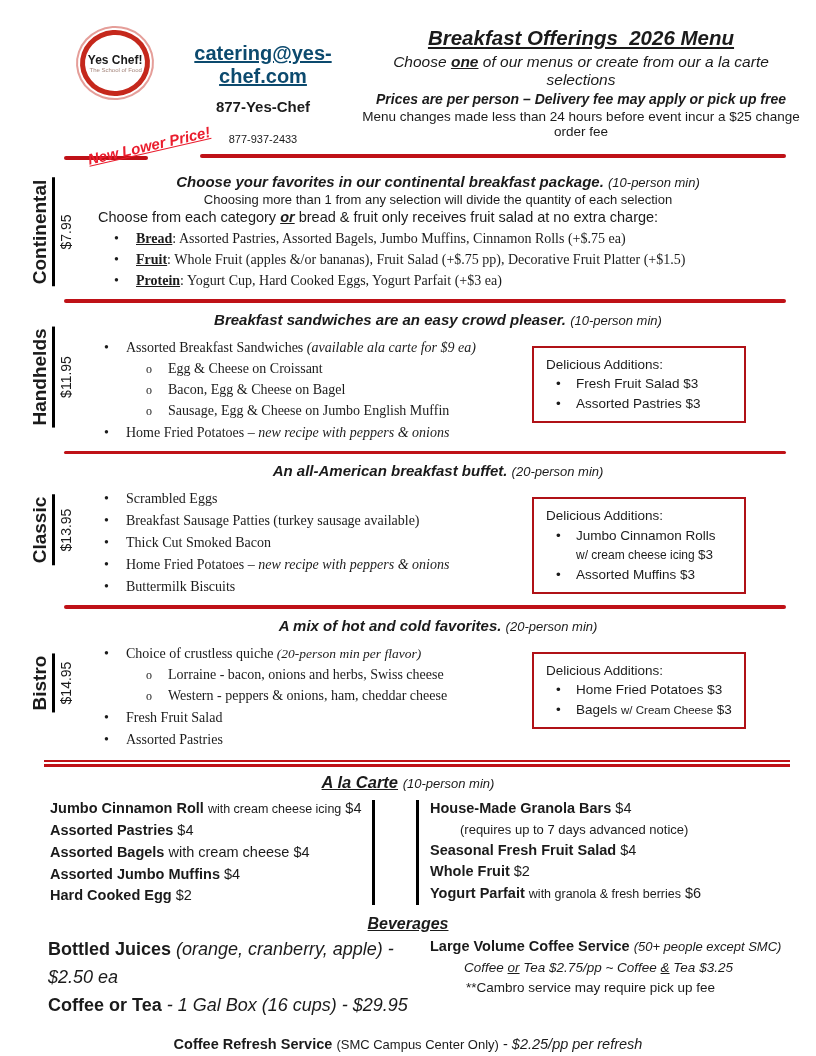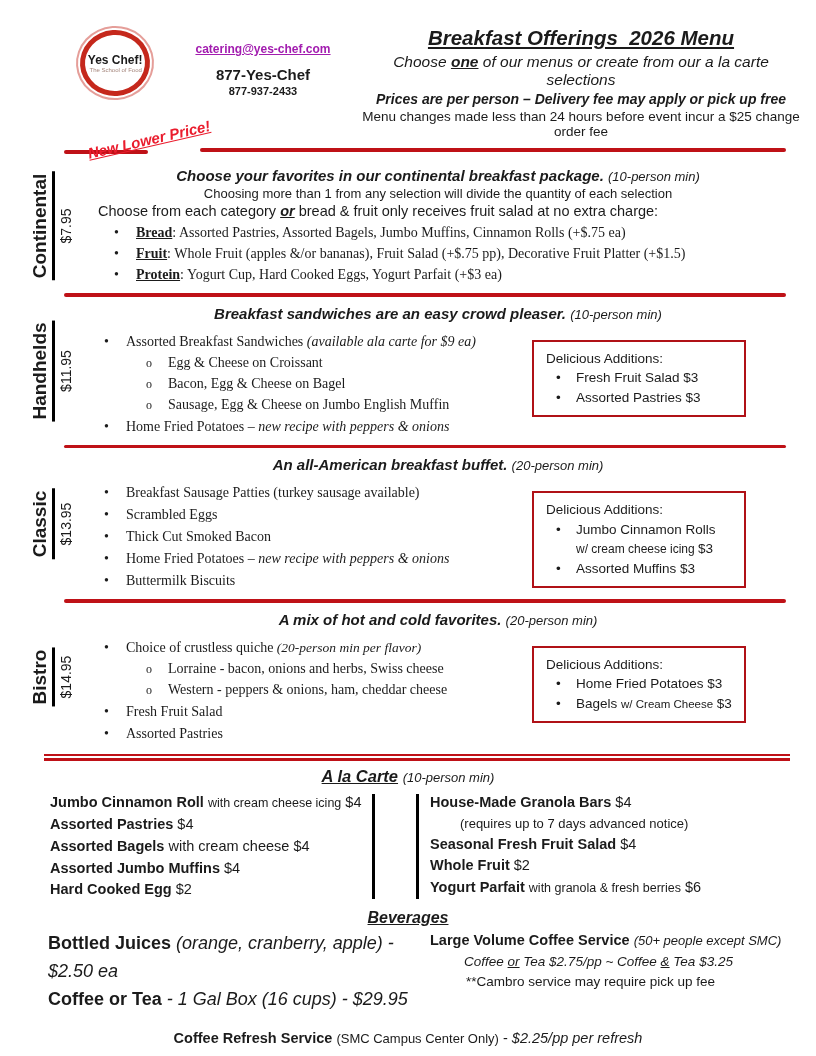--- a/index.html
+++ b/index.html
@@ -15,23 +15,23 @@
   
   .header { display:flex; padding:26px 12px 0 80px; }
   .logo { width:78px; flex:none; }
   .logo-ring { width:70px; height:66px; border:5px solid #c5281c; border-radius:50%;
     outline:2px solid rgba(197,40,28,.45); outline-offset:2px;
     display:flex; flex-direction:column; align-items:center; justify-content:center; margin-top:4px;
     transform:rotate(-4deg); }
   .logo-brand { font-size:12px; font-weight:bold; transform:rotate(4deg); }
   .logo-tagline { font-size:6px; color:#a5867c; transform:rotate(4deg); }
   .contact { width:190px; flex:none; text-align:center; padding-top:16px; margin-left:10px; }
-  .email { font-size:12px; font-weight:bold; color:#a21caf; text-decoration:underline; display:block; }
+  .email { font-size:20px; font-weight:bold; color:#0c4a6e; text-decoration:underline; display:block; }
   .phone-vanity { font-size:15px; font-weight:bold; display:block; margin-top:10px; }
-  .phone-num { font-size:11px; font-weight:bold; display:block; margin-top:2px; }
+  .phone-num { font-size:11px; font-weight:normal; display:block; margin-top:18px; }
   .titleblock { flex:1; text-align:center; }
   .doc-title { font-size:20.5px; font-weight:bold; font-style:italic; text-decoration:underline; white-space:pre-wrap; }
   .subtitle { font-size:15.5px; font-style:italic; margin-top:3px; }
   .pricing-note { font-size:14px; font-weight:bold; font-style:italic; margin-top:2px; }
   .change-note { font-size:13.5px; margin-top:2px; }
 
   
   .rule { height:3.5px; background:#bf1117; border-radius:2px; }
   .rule-row1 { position:relative; height:18px; margin-top:4px; }
   .rule-row1 .short { position:absolute; left:64px; top:7px; width:84px; }
@@ -208,22 +208,22 @@
       <span class="vlabel">Classic</span>
       <span class="vprice">$13.95</span>
     </div>
     <div class="content">
       <div class="sec-head">
         <span class="bi">An all-American breakfast buffet.</span>
         <span class="note">(20-person min)</span>
       </div>
       <div class="body-row">
         <div class="bullets">
+          <div class="bullet-c">Scrambled Eggs</div>
           <div class="bullet-c">Breakfast Sausage Patties (turkey sausage available)</div>
-          <div class="bullet-c">Scrambled Eggs</div>
           <div class="bullet-c">Thick Cut Smoked Bacon</div>
           <div class="bullet-c">
             <span>Home Fried Potatoes –</span>
             <span class="it">new recipe with peppers &amp; onions</span>
           </div>
           <div class="bullet-c">Buttermilk Biscuits</div>
         </div>
         <div class="add-box">
           <div class="add-title">Delicious Additions:</div>
           <div class="add-item">Jumbo Cinnamon Rolls</div>

